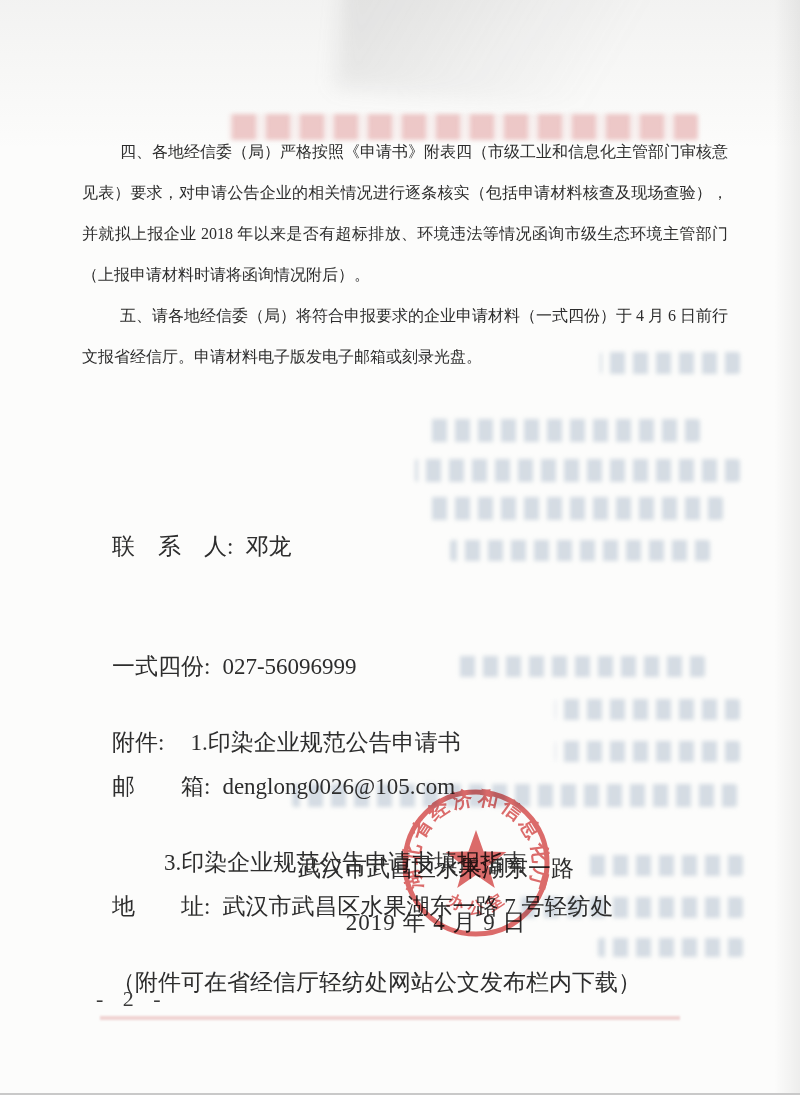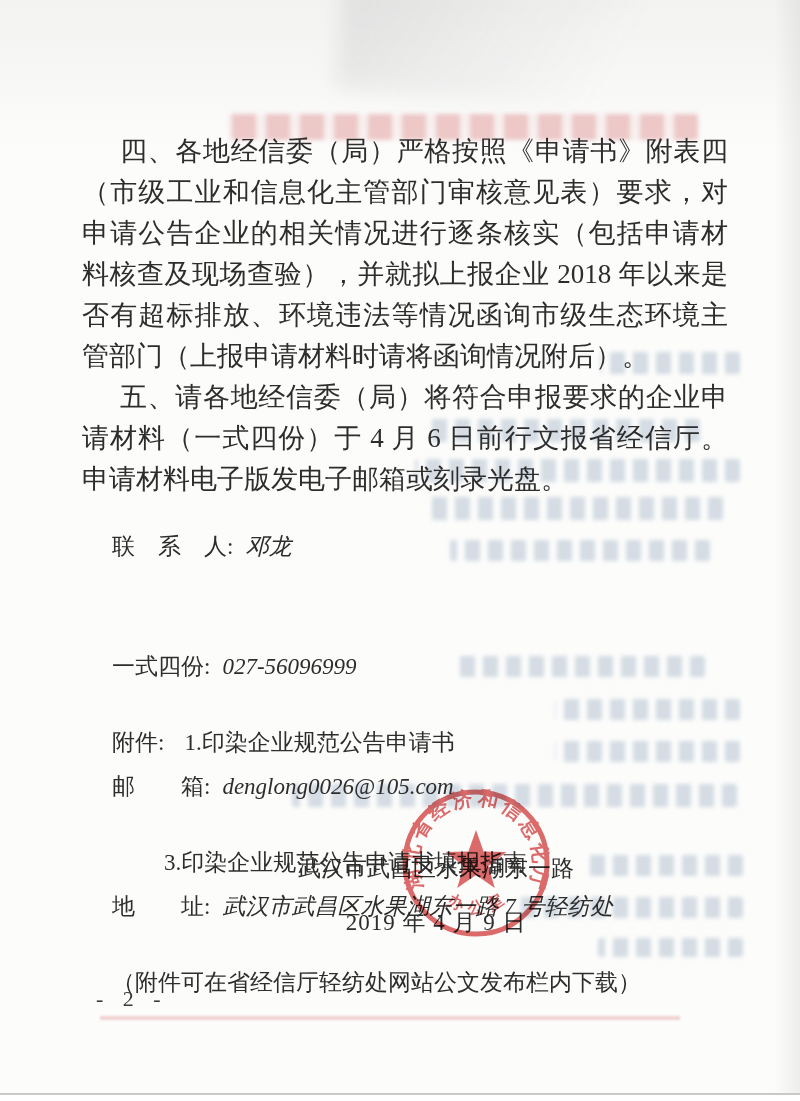--- a/index.html
+++ b/index.html
@@ -19,28 +19,28 @@
     background:linear-gradient(to right, rgba(0,0,0,0), rgba(0,0,0,.06)); }
   .edge-bottom { position:absolute; left:0; bottom:0; width:100%; height:6px;
     background:#ffffff; border-top:2px solid #c9c9c9; }
   .smudge { position:absolute; border-radius:3px; filter:blur(2px); transform:scaleX(-1); }
   .sm-gray { background:repeating-linear-gradient(90deg, rgba(173,188,204,.50) 0 15px, rgba(173,188,204,0) 15px 23px); }
   .sm-pink { background:repeating-linear-gradient(90deg, rgba(224,150,150,.50) 0 24px, rgba(224,150,150,.10) 24px 34px); }
   .sm-line { position:absolute; background:rgba(219,148,148,.40); filter:blur(1px); }
 
   
   .body-text { position:absolute; left:82px; top:131px; width:646px;
-    font-size:27px; line-height:41px; text-align:justify; text-justify:inter-ideograph; }
+    font-size:16px; line-height:41px; text-align:justify; text-justify:inter-ideograph; }
   .body-text p { margin:0; text-indent:38px; }
 
   .contact { position:absolute; left:112px; top:447px; font-size:23px; line-height:40px; white-space:pre-wrap; }
-  .contact .val { margin-left:12px;font-style:italic; }
+  .contact .val { margin-left:12px; }
 
   .attachments { position:absolute; left:112px; top:643px; font-size:23px; line-height:40px; white-space:pre-wrap; }
-  .attachments .item0 { margin-left:20px; }
+  .attachments .item0 { margin-left:26px; }
   .attachments .line2 { padding-left:52px; }
 
   .signature { position:absolute; left:283px; top:854px; width:306px; text-align:center; font-size:23px; }
   .signature .org { line-height:30px; }
   .signature .date { line-height:30px; margin-top:24px; letter-spacing:1px; }
 
   .page-number { position:absolute; left:96px; top:986px; font-size:22px;
     letter-spacing:4px; word-spacing:6px; color:#3a3a3a; }
 
   .seal { position:absolute; left:391px; top:778px; width:170px; height:170px;

